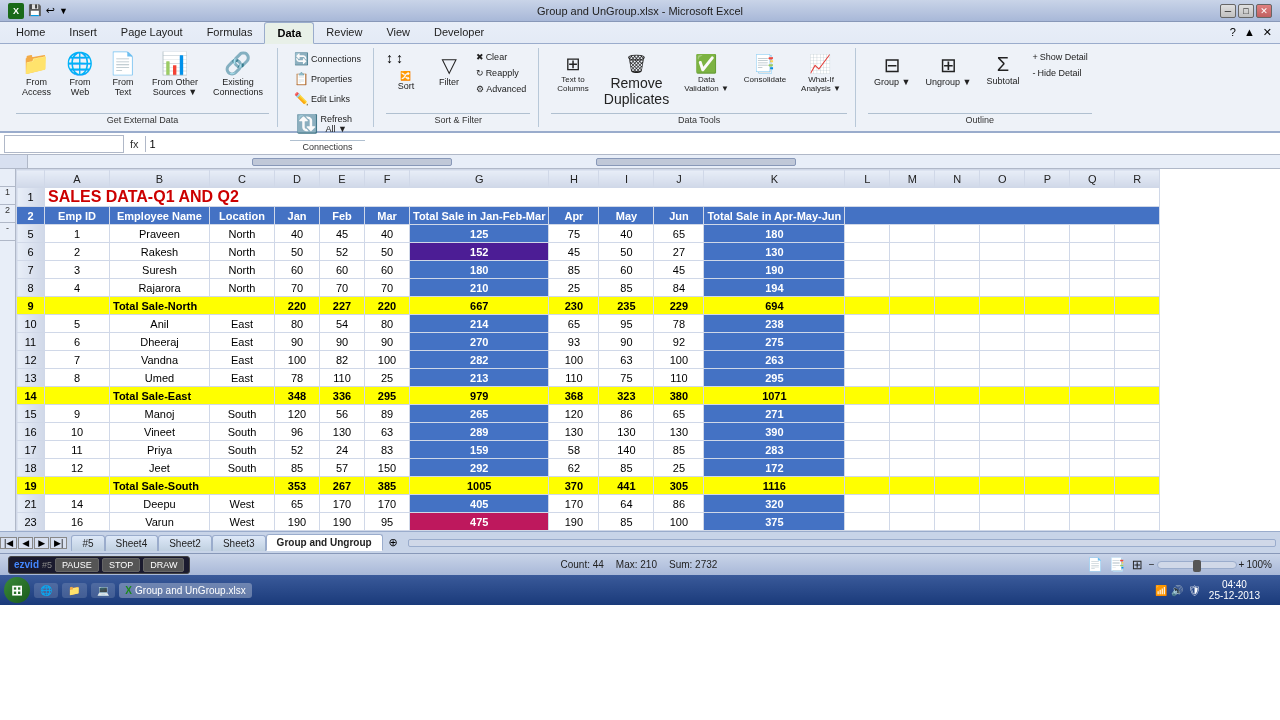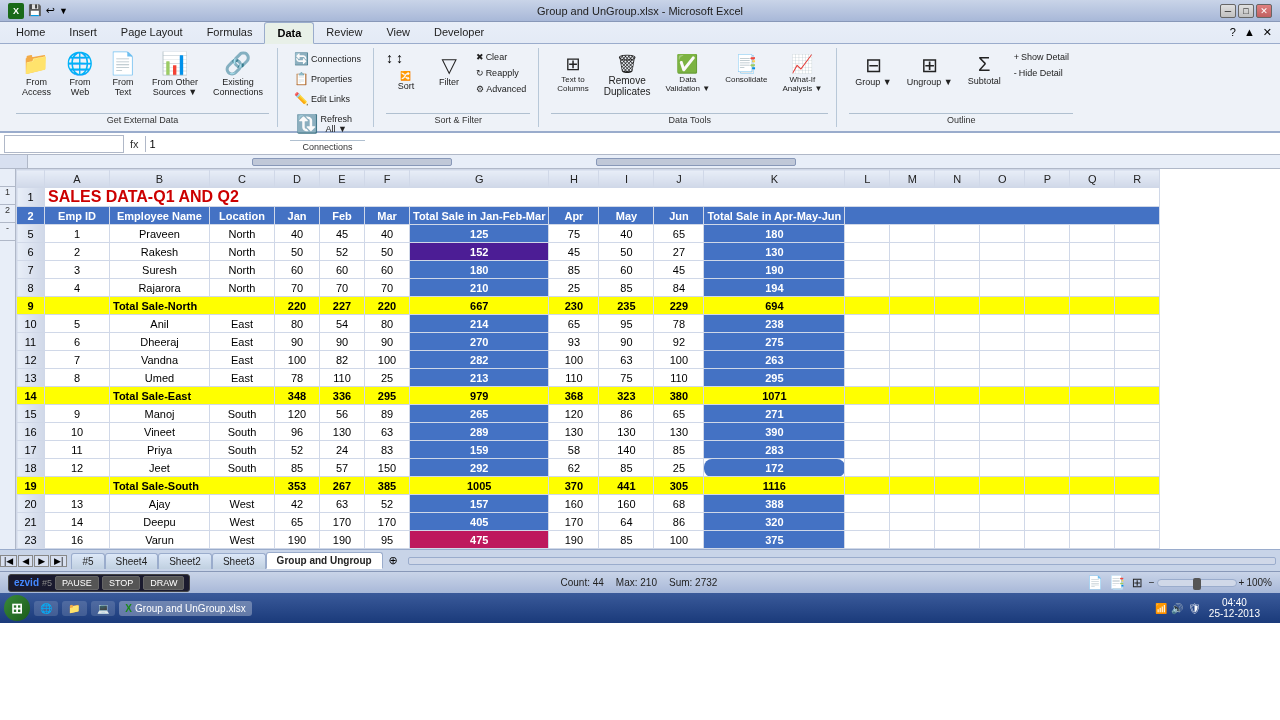--- a/index.html
+++ b/index.html
@@ -335,21 +335,21 @@
     </div>
 
     <div class="ribbon-group">
       <div class="ribbon-group-buttons">
         <div class="ribbon-btn-large">
           <div style="font-size:18px;">⊞</div>
           <div style="font-size:8px;text-align:center;">Text to<br>Columns</div>
         </div>
         <div class="ribbon-btn-large">
           <div style="font-size:18px;">🗑</div>
-          <div style="font-size:10px;">Remove<br>Duplicates</div>
+          <div style="font-size:14px;">Remove<br>Duplicates</div>
         </div>
         <div class="ribbon-btn-large">
           <div style="font-size:18px;">✅</div>
           <div style="font-size:8px;text-align:center;">Data<br>Validation ▼</div>
         </div>
         <div class="ribbon-btn-large">
           <div style="font-size:18px;">📑</div>
           <div style="font-size:8px;text-align:center;">Consolidate</div>
         </div>
         <div class="ribbon-btn-large">
@@ -738,62 +738,41 @@
             <td style="text-align: center;">12</td>
             <td style="text-align: center;">Jeet</td>
             <td style="text-align: center;">South</td>
             <td style="text-align: center;">85</td>
             <td style="text-align: center;">57</td>
             <td style="text-align: center;">150</td>
             <td style="text-align: center; background: rgb(68, 114, 196); color: rgb(255, 255, 255); font-weight: bold;">292</td>
             <td style="text-align: center;">62</td>
             <td style="text-align: center;">85</td>
             <td style="text-align: center;">25</td>
-            <td style="text-align: center; background: rgb(68, 114, 196); color: rgb(255, 255, 255); font-weight: bold; border-radius: 8px;">172</td>
+            <td style="text-align: center; background: rgb(68, 114, 196); color: rgb(255, 255, 255); font-weight: bold;">172</td>
             <td></td>
             <td></td>
             <td></td>
             <td></td>
             <td></td>
             <td></td>
             <td></td>
           </tr>
           <tr class="total-north">
             <td class="row-header">19</td>
             <td></td>
             <td colspan="2" style="text-align: left; font-weight: bold;">Total Sale-South</td>
             <td style="text-align: center;">353</td>
             <td style="text-align: center;">267</td>
             <td style="text-align: center;">385</td>
             <td style="text-align: center; background: rgb(255, 255, 0); color: rgb(0, 0, 0); font-weight: bold;">1005</td>
             <td style="text-align: center;">370</td>
             <td style="text-align: center;">441</td>
             <td style="text-align: center;">305</td>
             <td style="text-align: center; background: rgb(255, 255, 0); color: rgb(0, 0, 0); font-weight: bold;">1116</td>
-            <td></td>
-            <td></td>
-            <td></td>
-            <td></td>
-            <td></td>
-            <td></td>
-            <td></td>
-          </tr>
-          <tr>
-            <td class="row-header">20</td>
-            <td style="text-align: center;">13</td>
-            <td style="text-align: center;">Ajay</td>
-            <td style="text-align: center;">West</td>
-            <td style="text-align: center;">42</td>
-            <td style="text-align: center;">63</td>
-            <td style="text-align: center;">52</td>
-            <td style="text-align: center; background: rgb(68, 114, 196); color: rgb(255, 255, 255); font-weight: bold;">157</td>
-            <td style="text-align: center;">160</td>
-            <td style="text-align: center;">160</td>
-            <td style="text-align: center;">68</td>
-            <td style="text-align: center; background: rgb(68, 114, 196); color: rgb(255, 255, 255); font-weight: bold;">388</td>
             <td></td>
             <td></td>
             <td></td>
             <td></td>
             <td></td>
             <td></td>
             <td></td>
           </tr>
           <tr>
             <td class="row-header">21</td>

